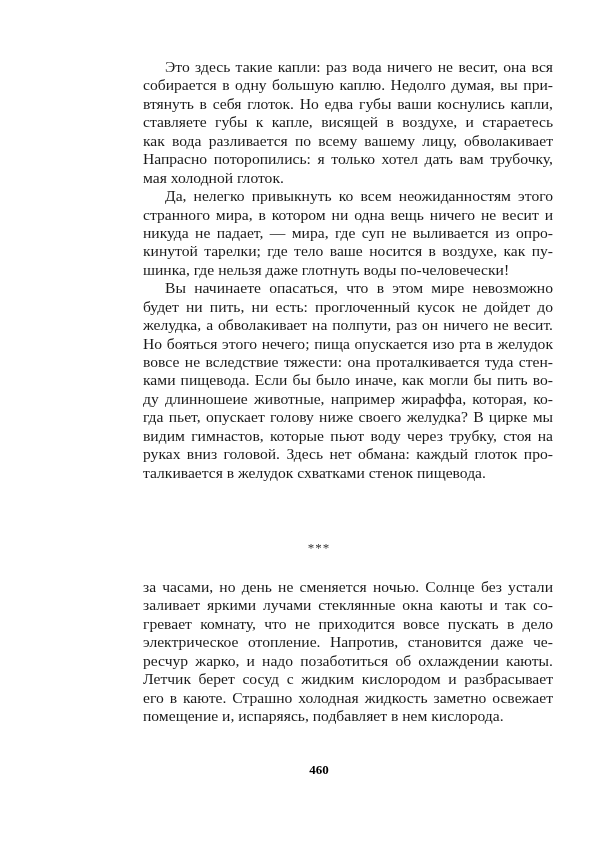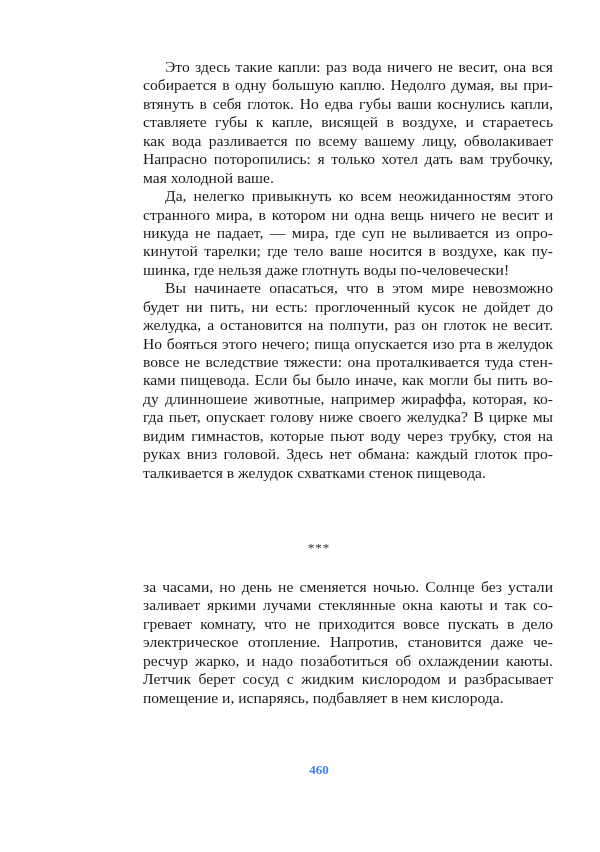--- a/index.html
+++ b/index.html
@@ -55,61 +55,62 @@
       box-sizing: border-box;
     }
     .page-number {
       position: absolute;
       left: 0;
       width: 600px;
       top: 762px;
       text-align: center;
       font-size: 13px;
       font-weight: bold;
-      color: #3b82f6;
+      color: #000000;
       padding-left: 38px;
       box-sizing: border-box;
     }
   </style>
 </head>
 <body>
 
 <div class="page">
   <div class="text-block block-1" id="sec1">
       <span class="line indent">Это здесь такие капли: раз вода ничего не весит, она вся</span>
       <span class="line">собирается в одну большую каплю. Недолго думая, вы при-</span>
       <span class="line">втянуть в себя глоток. Но едва губы ваши коснулись капли,</span>
       <span class="line">ставляете губы к капле, висящей в воздухе, и стараетесь</span>
       <span class="line">как вода разливается по всему вашему лицу, обволакивает</span>
       <span class="line">Напрасно поторопились: я только хотел дать вам трубочку,</span>
-      <span class="line last">мая холодной ваше.</span>
+      <span class="line last">мая холодной глоток.</span>
       <span class="line indent">Да, нелегко привыкнуть ко всем неожиданностям этого</span>
       <span class="line">странного мира, в котором ни одна вещь ничего не весит и</span>
       <span class="line">никуда не падает, — мира, где суп не выливается из опро-</span>
       <span class="line">кинутой тарелки; где тело ваше носится в воздухе, как пу-</span>
       <span class="line last">шинка, где нельзя даже глотнуть воды по-человечески!</span>
       <span class="line indent">Вы начинаете опасаться, что в этом мире невозможно</span>
       <span class="line">будет ни пить, ни есть: проглоченный кусок не дойдет до</span>
-      <span class="line">желудка, а остановится на полпути, раз он глоток не весит.</span>
+      <span class="line">желудка, а обволакивает на полпути, раз он ничего не весит.</span>
       <span class="line">Но бояться этого нечего; пища опускается изо рта в желудок</span>
       <span class="line">вовсе не вследствие тяжести: она проталкивается туда стен-</span>
       <span class="line">ками пищевода. Если бы было иначе, как могли бы пить во-</span>
       <span class="line">ду длинношеие животные, например жираффа, которая, ко-</span>
       <span class="line">гда пьет, опускает голову ниже своего желудка? В цирке мы</span>
       <span class="line">видим гимнастов, которые пьют воду через трубку, стоя на</span>
       <span class="line">руках вниз головой. Здесь нет обмана: каждый глоток про-</span>
       <span class="line last">талкивается в желудок схватками стенок пищевода.</span>
     </div>
 
   <div class="separator">***</div>
 
   <div class="text-block block-2" id="sec2">
       <span class="line">за часами, но день не сменяется ночью. Солнце без устали</span>
       <span class="line">заливает яркими лучами стеклянные окна каюты и так со-</span>
       <span class="line">гревает комнату, что не приходится вовсе пускать в дело</span>
       <span class="line">электрическое отопление. Напротив, становится даже че-</span>
       <span class="line">ресчур жарко, и надо позаботиться об охлаждении каюты.</span>
       <span class="line">Летчик берет сосуд с жидким кислородом и разбрасывает</span>
+      <span class="line">его в каюте. Страшно холодная жидкость заметно освежает</span>
       <span class="line last">помещение и, испаряясь, подбавляет в нем кислорода.</span>
     </div>
 
   <div class="page-number">460</div>
 </div>
 
 </body></html>

